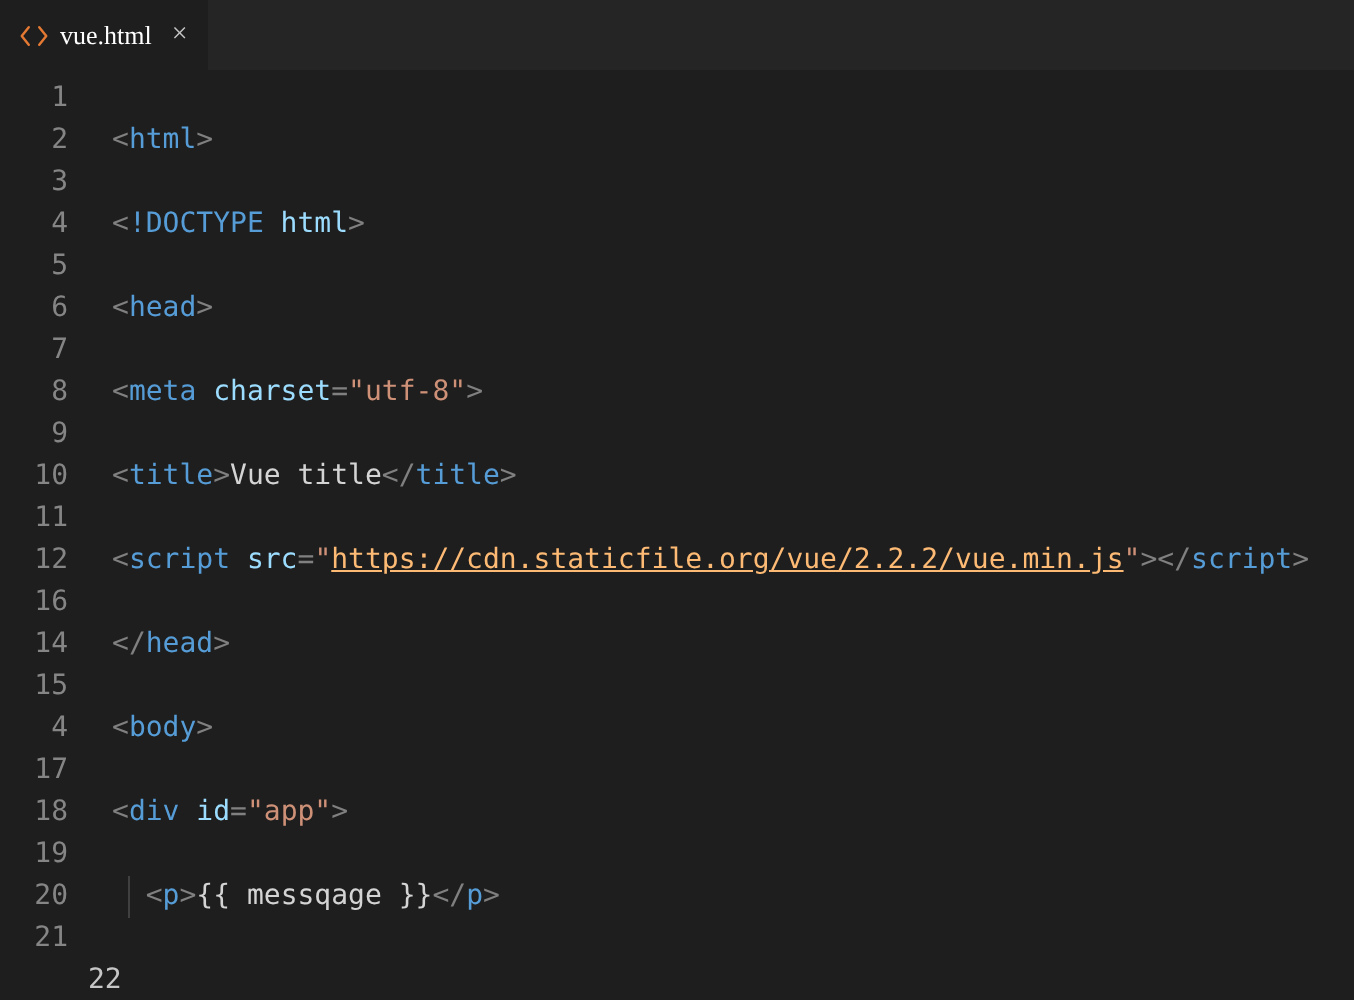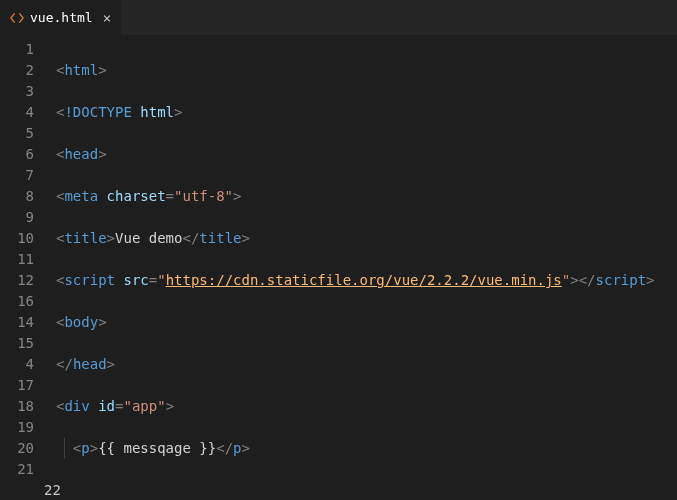--- a/index.html
+++ b/index.html
@@ -20,20 +20,21 @@
   }
   .tab {
     background: #1e1e1e;
     display: flex;
     align-items: center;
     padding: 14px 10px;
     gap: 6px;
     color: #ffffff;
     font-size: 13px;
     border-right: 1px solid #252526;
+    font-family: Liberation Serif, serif;
   }
   .tab .code-icon {
     color: #e37933;
     font-size: 14px;
     display: inline-flex;
   }
   .tab .close-icon {
     color: #c5c5c5;
     font-size: 14px;
     margin-left: 4px;
@@ -114,24 +115,24 @@
     <div>20</div>
     <div>21</div>
     <div class="current">22</div>
   </div>
 
   <div class="code">
 <div class="code-line"><span class="c-pun">&lt;</span><span class="c-tag">html</span><span class="c-pun">&gt;</span></div>
 <div class="code-line"><span class="c-pun">&lt;</span><span class="c-doct">!DOCTYPE</span><span class="c-attr"> html</span><span class="c-pun">&gt;</span></div>
 <div class="code-line"><span class="c-pun">&lt;</span><span class="c-tag">head</span><span class="c-pun">&gt;</span></div>
 <div class="code-line"><span class="c-pun">&lt;</span><span class="c-tag">meta</span><span> </span><span class="c-attr">charset</span><span class="c-pun">=</span><span class="c-str">"utf-8"</span><span class="c-pun">&gt;</span></div>
-<div class="code-line"><span class="c-pun">&lt;</span><span class="c-tag">title</span><span class="c-pun">&gt;</span><span class="c-txt">Vue demo</span><span class="c-pun">&lt;</span><span class="c-pun">/</span><span class="c-tag">title</span><span class="c-pun">&gt;</span></div>
+<div class="code-line"><span class="c-pun">&lt;</span><span class="c-tag">title</span><span class="c-pun">&gt;</span><span class="c-txt">Vue title</span><span class="c-pun">&lt;</span><span class="c-pun">/</span><span class="c-tag">title</span><span class="c-pun">&gt;</span></div>
 <div class="code-line"><span class="c-pun">&lt;</span><span class="c-tag">script</span><span> </span><span class="c-attr">src</span><span class="c-pun">=</span><span class="c-str">"</span><span class="c-link">https://cdn.staticfile.org/vue/2.2.2/vue.min.js</span><span class="c-str">"</span><span class="c-pun">&gt;</span><span class="c-pun">&lt;</span><span class="c-pun">/</span><span class="c-tag">script</span><span class="c-pun">&gt;</span></div>
+<div class="code-line"><span class="c-pun">&lt;</span><span class="c-pun">/</span><span class="c-tag">head</span><span class="c-pun">&gt;</span></div>
 <div class="code-line"><span class="c-pun">&lt;</span><span class="c-tag">body</span><span class="c-pun">&gt;</span></div>
-<div class="code-line"><span class="c-pun">&lt;</span><span class="c-pun">/</span><span class="c-tag">head</span><span class="c-pun">&gt;</span></div>
 <div class="code-line"><span class="c-pun">&lt;</span><span class="c-tag">div</span><span> </span><span class="c-attr">id</span><span class="c-pun">=</span><span class="c-str">"app"</span><span class="c-pun">&gt;</span></div>
 <div class="code-line"><span class="indent-guide" style="left:8px;"></span>  <span class="c-pun">&lt;</span><span class="c-tag">p</span><span class="c-pun">&gt;</span><span class="c-txt">{{ messqage }}</span><span class="c-pun">&lt;</span><span class="c-pun">/</span><span class="c-tag">p</span><span class="c-pun">&gt;</span></div>
 
 
 
 
 
 
 
 

